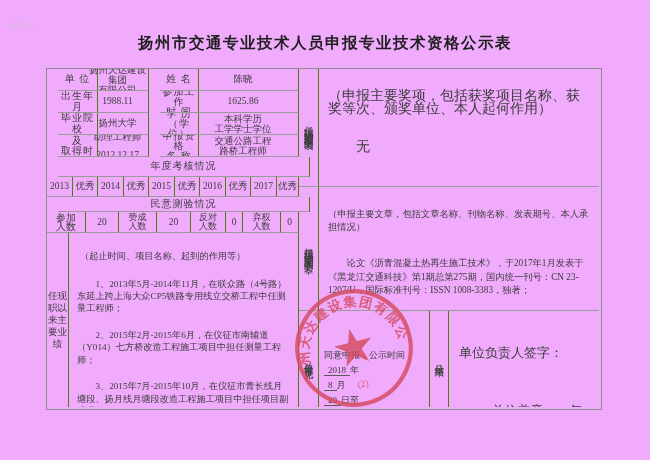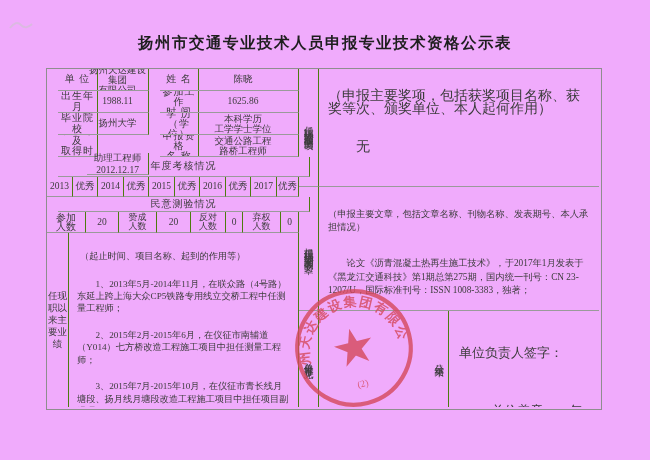--- a/index.html
+++ b/index.html
@@ -58,21 +58,21 @@
 
     <div class="c hdr" style="left:0;top:44px;width:40px;height:22px">毕业院校</div>
     <div class="c" style="left:40px;top:44px;width:62px;height:22px">扬州大学</div>
     <div class="c hdr" style="left:102px;top:44px;width:39px;height:22px;line-height:10px">学  历
 （学位）</div>
     <div class="c" style="left:141px;top:44px;width:111px;height:22px;line-height:10px">本科学历
 工学学士学位</div>
 
     <div class="c hdr" style="left:0;top:66px;width:40px;height:22px;line-height:10px">现职称及
 取得时间</div>
-    <div class="c" style="left:40px;top:84px;width:62px;height:22px;line-height:12px">助理工程师
+    <div class="c" style="left:40px;top:66px;width:62px;height:22px;line-height:18px">助理工程师
 2012.12.17</div>
     <div class="c hdr" style="left:102px;top:66px;width:39px;height:22px;line-height:10px">申报资格
 名  称</div>
     <div class="c hdr" style="left:0;top:88px;width:252px;height:20px">年度考核情况</div>
 
     <div class="c" style="left:141px;top:66px;width:111px;height:22px;line-height:10px">交通公路工程
 路桥工程师</div>
     <div class="c" style="left:0;top:108px;width:26px;height:20px">2013</div>
     <div class="c" style="left:26px;top:108px;width:25px;height:20px">优秀</div>
     <div class="c" style="left:51px;top:108px;width:26px;height:20px">2014</div>
@@ -126,20 +126,31 @@
     </div>
     <div class="c nr tl artc" style="left:272px;top:118px;width:280px;height:124px">
       <div class="note">（申报主要文章，包括文章名称、刊物名称、发表期号、本人承担情况）</div>
       <div class="para">论文《沥青混凝土热再生施工技术》，于2017年1月发表于《黑龙江交通科技》第1期总第275期，国内统一刊号：CN 23-1207/U，国际标准刊号：ISSN 1008-3383，独著；</div>
       
     </div>
 
     <div class="c nb vert" style="left:252px;top:242px;width:20px;height:96px">
       <span>单位推荐意见</span>
     </div>
+    <div class="c nb tl appr" style="left:272px;top:242px;width:111px;height:96px">
+      <div>
+        <span>同意申报，公示时间</span>
+        <span class="u">2018</span><span>年</span>
+        <span class="u">8</span><span>月</span>
+        <span class="u">20</span><span>日至</span>
+        
+        
+        
+      </div>
+    </div>
     <div class="c nb vert" style="left:383px;top:242px;width:19px;height:96px">
       <span>公示结果</span>
     </div>
     <div class="c nb nr tl sig" style="left:402px;top:242px;width:150px;height:96px">
       <div>
         <div>单位负责人签字：</div>
         <div class="row2">
           <span>单位盖章</span>  <span>年      月      日</span>
         </div>
       </div>

